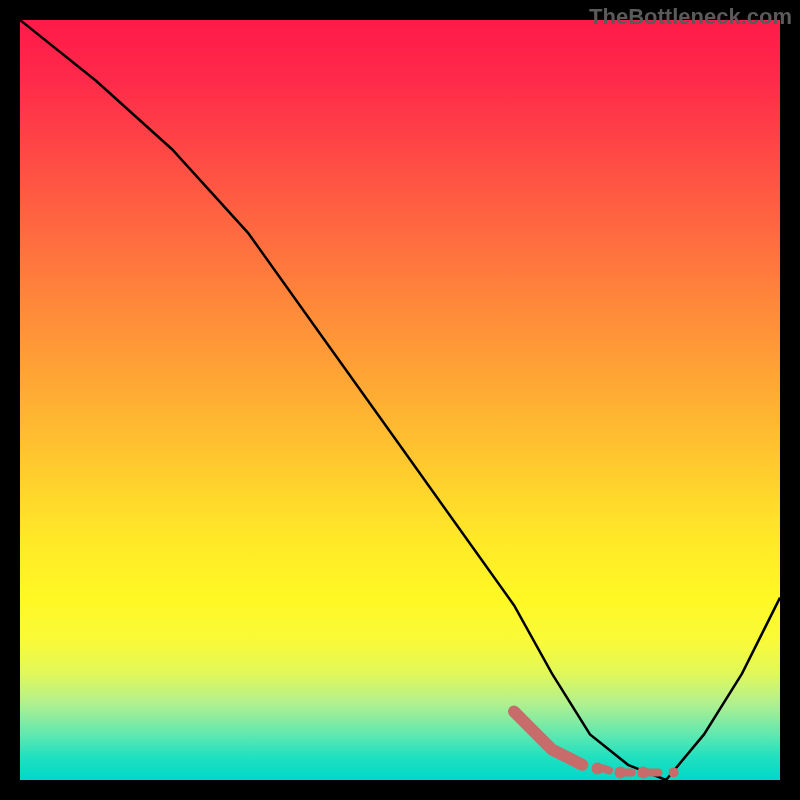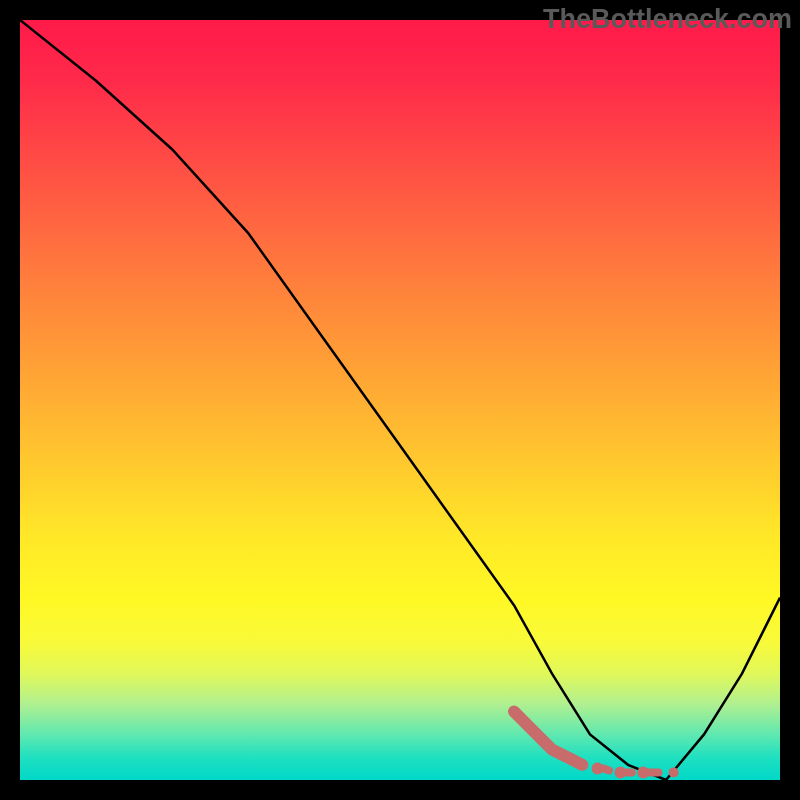--- a/index.html
+++ b/index.html
@@ -8,21 +8,21 @@
     height: 800px;
     background: #000;
     position: relative;
     font-family: Arial, sans-serif;
   }
   .watermark {
     position: absolute;
     top: 4px;
     right: 8px;
     color: #5a5a5a;
-    font-size: 27px;
+    font-size: 22px;
     font-weight: bold;
     z-index: 10;
   }
   .plot-area {
     position: absolute;
     left: 20px;
     top: 20px;
     width: 760px;
     height: 760px;
     overflow: hidden;

